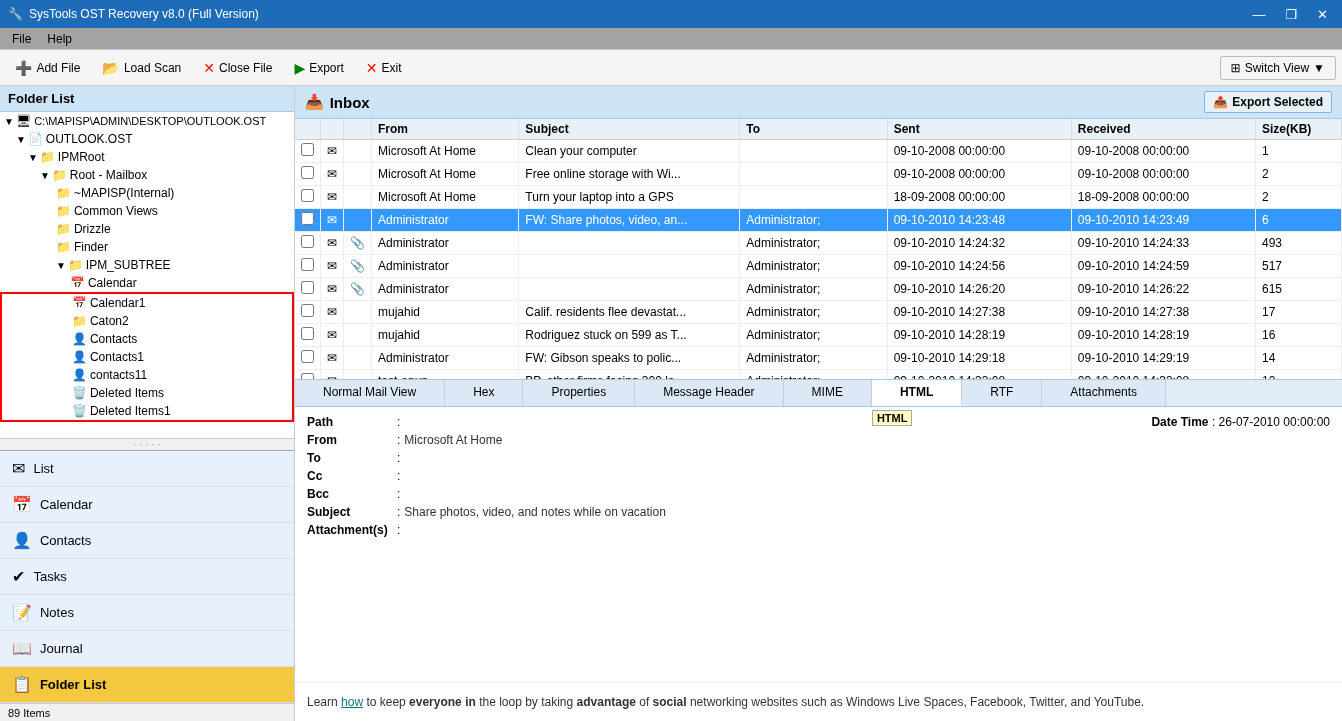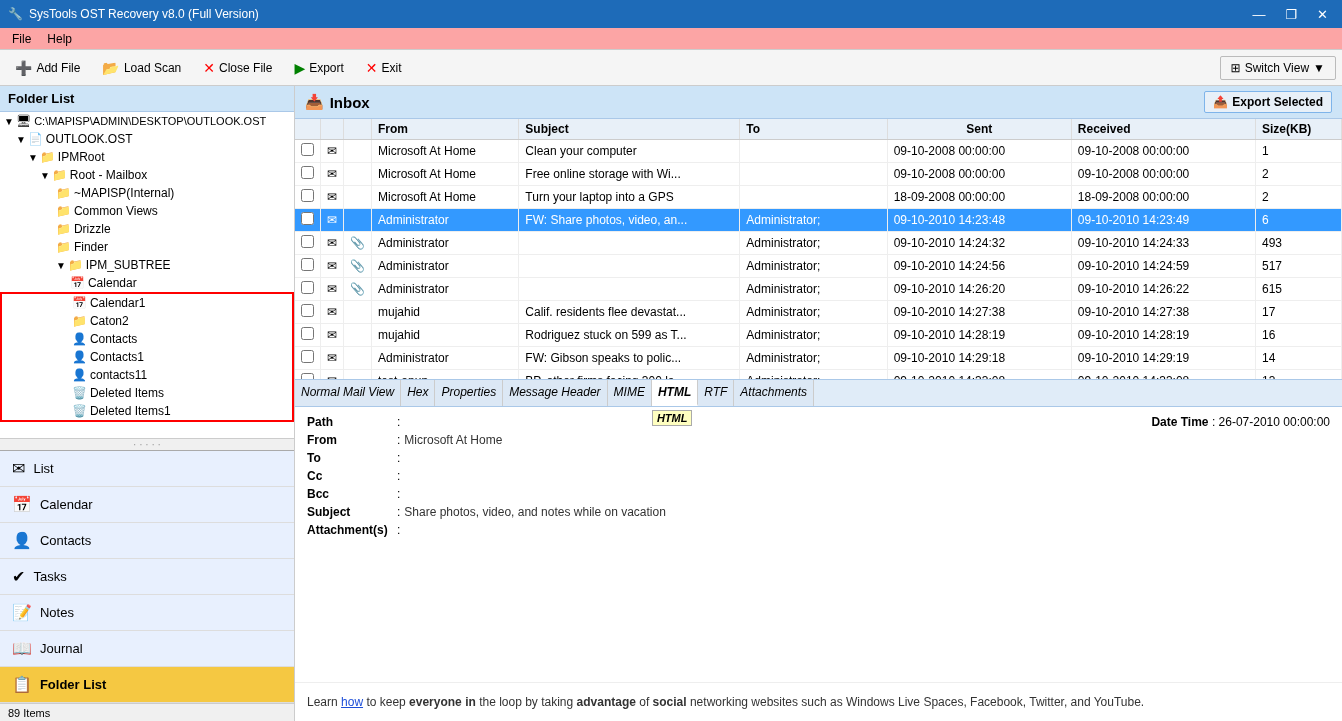--- a/index.html
+++ b/index.html
@@ -5,21 +5,21 @@
     * { margin: 0; padding: 0; box-sizing: border-box; }
     body { font-family: 'Segoe UI', Tahoma, Geneva, Verdana, sans-serif; font-size: 12px; background: #f0f0f0; color: #000; width: 1342px; height: 721px; overflow: hidden; }
     
     
     #titlebar { background: #1e6bb8; color: white; height: 28px; display: flex; align-items: center; justify-content: space-between; padding: 0 8px; font-size: 12px; }
     #titlebar .title { display: flex; align-items: center; gap: 6px; }
     #titlebar .win-controls { display: flex; gap: 8px; font-size: 13px; }
     #titlebar .win-controls span { cursor: pointer; padding: 2px 6px; }
     
     
-    #menubar { background: #fca5a5; height: 22px; display: flex; align-items: center; padding: 0 4px; border-bottom: 1px solid #ccc; }
+    #menubar { background: #a3a3a3; height: 22px; display: flex; align-items: center; padding: 0 4px; border-bottom: 1px solid #ccc; }
     #menubar span { padding: 2px 8px; cursor: pointer; font-size: 12px; }
     
     
     #toolbar { background: #f5f5f5; height: 36px; display: flex; align-items: center; padding: 0 6px; border-bottom: 1px solid #ccc; gap: 4px; }
     .toolbar-btn { display: flex; align-items: center; gap: 4px; padding: 4px 8px; cursor: pointer; border: 1px solid transparent; border-radius: 2px; font-size: 12px; background: none; }
     .toolbar-btn .icon { font-size: 14px; }
     #toolbar-right { margin-left: auto; }
     .switch-view-btn { display: flex; align-items: center; gap: 4px; padding: 4px 10px; cursor: pointer; border: 1px solid #bbb; border-radius: 2px; font-size: 12px; background: #f5f5f5; }
     
     
@@ -58,36 +58,36 @@
     thead th { background: #e8f0f8; border-bottom: 1px solid #ccc; border-right: 1px solid #ddd; padding: 3px 6px; text-align: left; font-weight: bold; position: sticky; top: 0; z-index: 1; }
     tbody tr { border-bottom: 1px solid #eee; }
     tbody tr.selected { background: #3399ff; color: white; }
     tbody td { padding: 3px 6px; border-right: 1px solid #eee; }
     .col-check { width: 20px; }
     .col-icon1 { width: 20px; }
     .col-icon2 { width: 20px; }
     
     
     #tab-bar { display: flex; background: #e0ecf8; border-top: 1px solid #aac8e8; border-bottom: 1px solid #aac8e8; }
-    .tab { padding: 5px 6px; cursor: pointer; border-right: 1px solid #ccc; font-size: 12px; background: #dce8f5; font-style: italic; }
+    .tab { padding: 5px 28px; cursor: pointer; border-right: 1px solid #ccc; font-size: 12px; background: #dce8f5; }
     .tab.active { background: #fff; border-bottom: 2px solid #fff; font-weight: bold; }
     .tab-html-tooltip { position: relative; }
     .tab-html-tooltip .tooltip { position: absolute; bottom: -22px; left: 0; background: #ffffc0; border: 1px solid #aaa; padding: 1px 4px; font-size: 11px; z-index: 10; white-space: nowrap; }
     
     
     #message-preview { flex: 1; padding: 8px 12px; font-size: 12px; background: #fff; overflow-y: auto; }
     .preview-row { display: flex; margin-bottom: 4px; }
     .preview-label { width: 90px; font-weight: bold; flex-shrink: 0; }
     .preview-value { color: #333; }
     .preview-path { color: #1e6bb8; text-decoration: underline; cursor: pointer; }
     .preview-datetime { margin-left: auto; }
     
     
     #message-body { padding: 10px 12px; font-size: 12px; color: #333; background: #fff; border-top: 1px solid #eee; line-height: 1.5; }
-    #message-body a { color: #1d4ed8; text-decoration: underline; }
+    #message-body a { color: #0f766e; text-decoration: underline; }
     
     
     ::-webkit-scrollbar { width: 12px; height: 12px; }
     ::-webkit-scrollbar-track { background: #f5f5f5; }
     ::-webkit-scrollbar-thumb { background: #b0b0b0; border: 1px solid #999; }
     
     
     #export-selected-btn { margin-left: auto; display: flex; align-items: center; gap: 4px; padding: 3px 8px; cursor: pointer; border: 1px solid #7eb4ea; border-radius: 2px; font-size: 12px; background: #e8f0f8; }
     
     .toolbar-divider { flex: 1; }
@@ -305,21 +305,21 @@
     <div id="email-table-container">
       <table>
         <thead>
           <tr>
             <th class="col-check"></th>
             <th class="col-icon1"></th>
             <th class="col-icon2"></th>
             <th style="min-width:120px;">From</th>
             <th style="min-width:180px;">Subject</th>
             <th style="min-width:120px;">To</th>
-            <th style="min-width:150px;text-align:center;">Sent</th>
+            <th style="min-width:150px;">Sent</th>
             <th style="min-width:150px;">Received</th>
             <th style="min-width:70px;">Size(KB)</th>
           </tr>
         </thead>
         <tbody id="email-tbody">
 
         <tr>
     <td class="col-check"><input type="checkbox" style=""></td>
     <td class="col-icon1">✉</td>
     <td class="col-icon2"></td>

